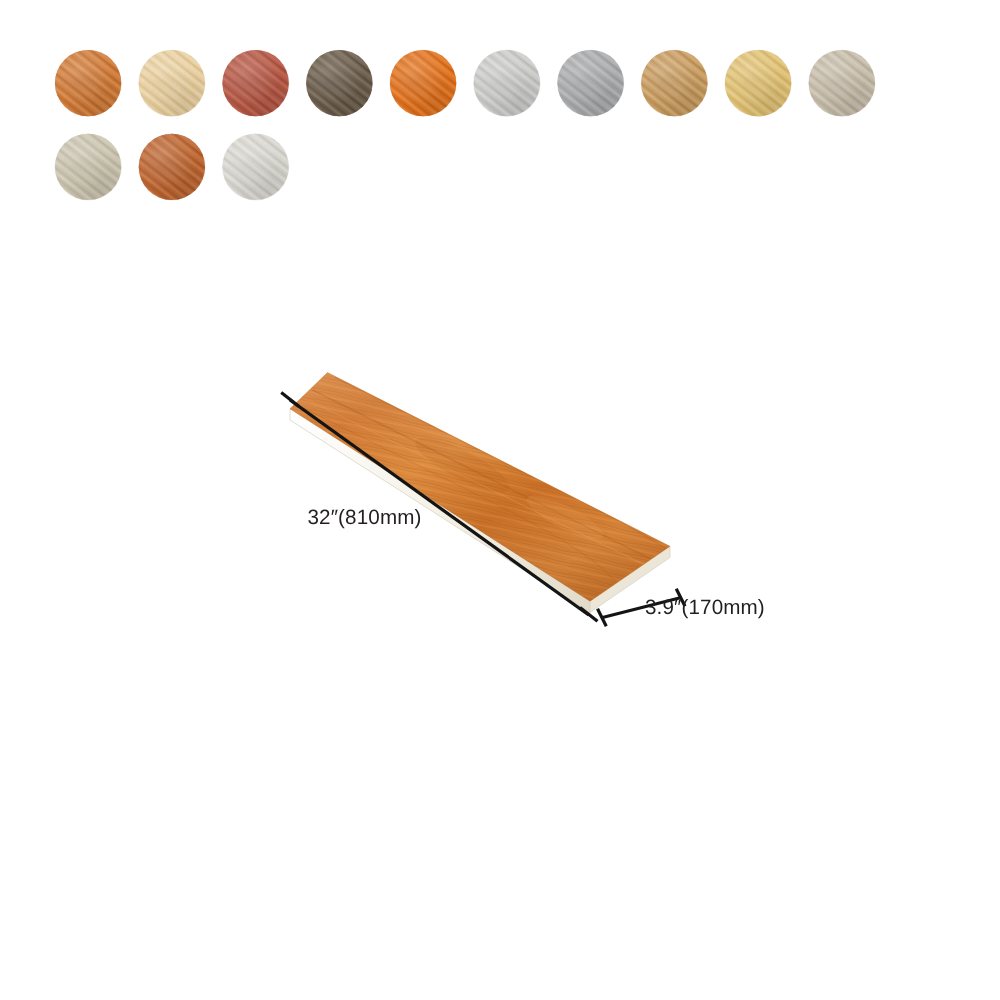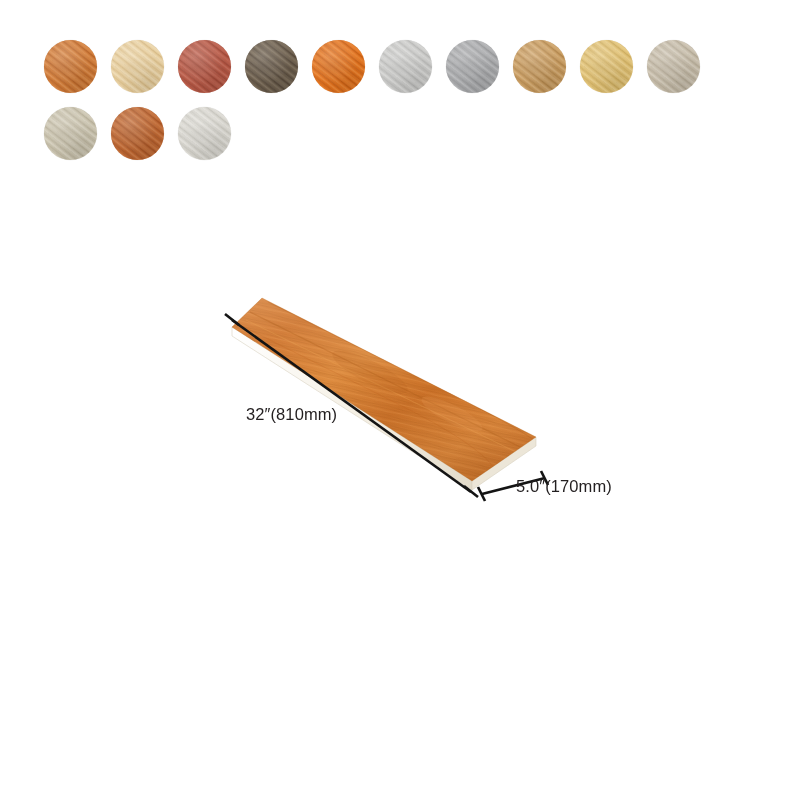--- a/index.html
+++ b/index.html
@@ -261,14 +261,14 @@
     </g>
 
     <g stroke="#141414" stroke-width="2.6" stroke-linecap="butt">
       <line x1="482" y1="494" x2="545" y2="478"></line>
       <line x1="478" y1="487" x2="485" y2="501"></line>
       <line x1="541" y1="471" x2="548" y2="485"></line>
     </g>
   </svg>
 
   <div class="dim-label" id="length-label">32″(810mm)</div>
-  <div class="dim-label" id="width-label">5.0″(170mm)</div>
+  <div class="dim-label" id="width-label">3.9″(170mm)</div>
 </div>
 
 </body></html>

